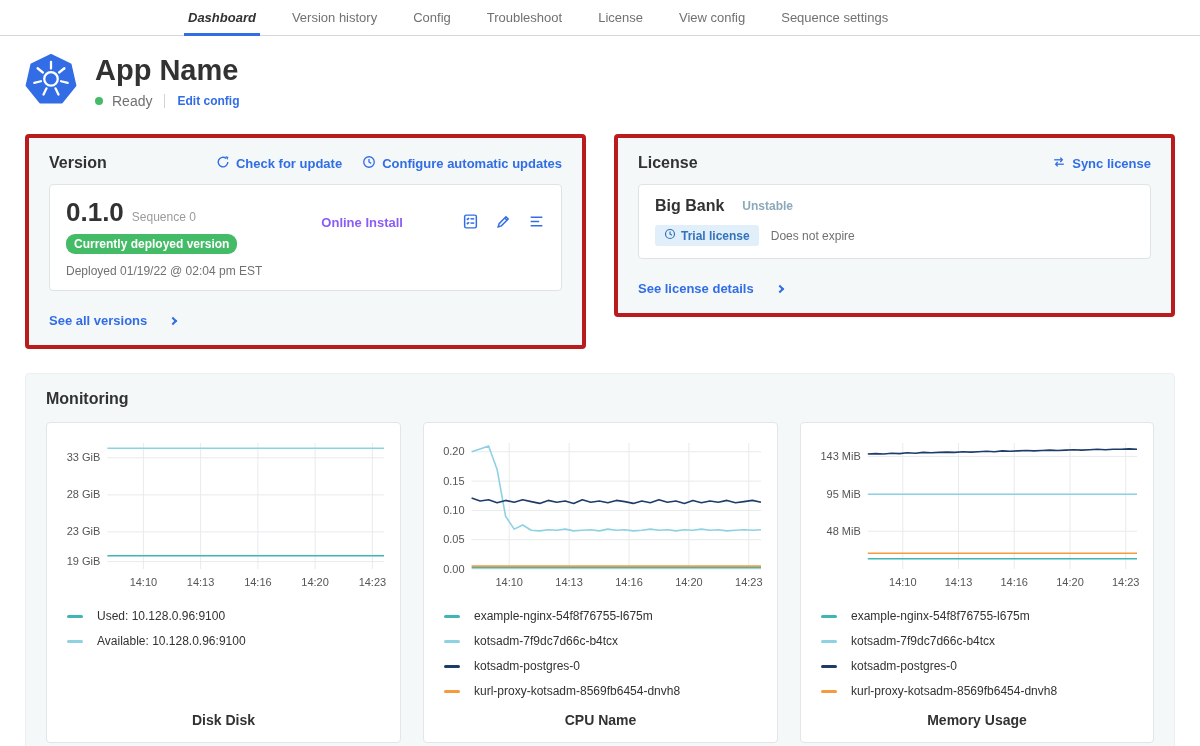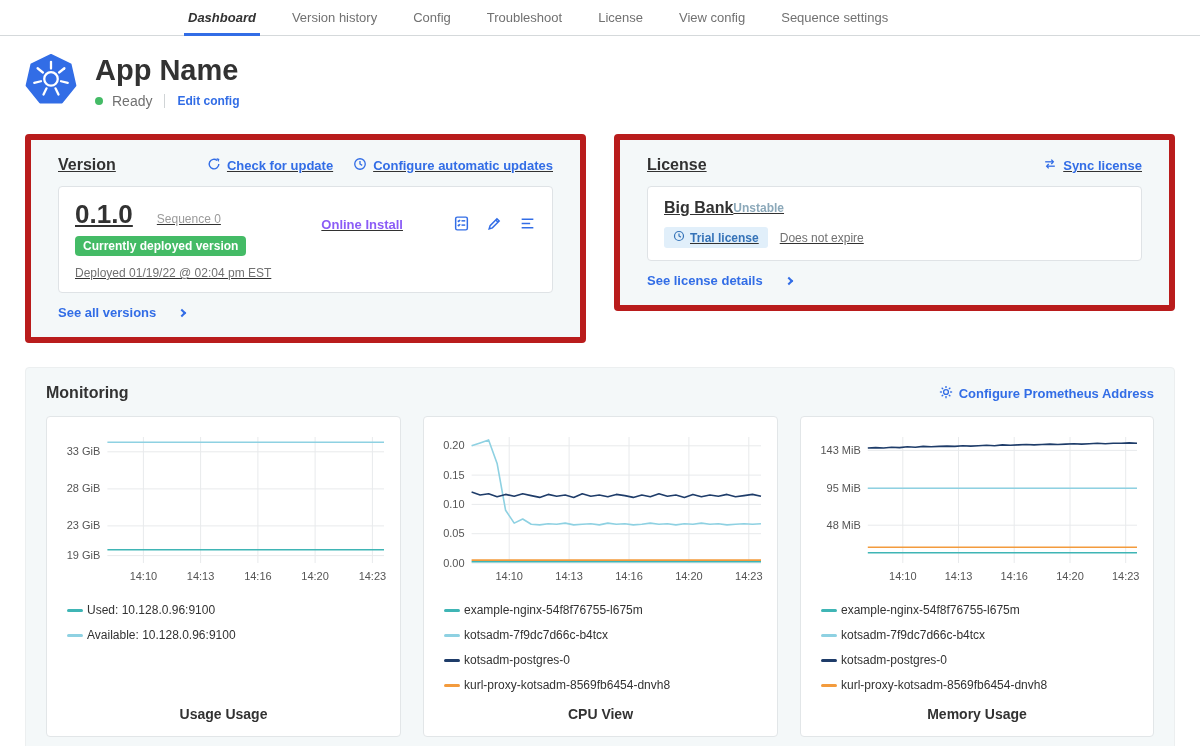--- a/index.html
+++ b/index.html
@@ -20,48 +20,48 @@
   .app-title { font-size:29px; font-weight:700; line-height:1.1; }
   .app-status-row { display:flex; align-items:center; gap:9px; margin-top:7px; font-size:14px; color:#717171; }
   .dot { width:8px; height:8px; border-radius:50%; background:#44bb66; }
   .vsep { height:14px; border-left:1px solid #d0d4d6; margin:0 3px; }
   .link { color:#326de6; font-weight:600; font-size:13px; cursor:pointer; display:inline-flex; align-items:center; gap:6px; }
   .link svg { flex:none; }
   .edit-config { font-size:12px; }
   .chev { width:6px; height:6px; border-right:2px solid #326de6; border-top:2px solid #326de6; transform:rotate(45deg); display:inline-block; margin-left:2px; }
   
   .cards-row { display:flex; gap:28px; margin-top:24px; align-items:flex-start; }
-  .card { background:#f4f8f9; border:6px solid #b91c1c; border-radius:4px; padding:16px 27px; flex:1;text-decoration:underline; }
+  .card { background:#f4f8f9; border:4px solid #b91c1c; border-radius:4px; padding:16px 20px; flex:1; }
   .card-header { display:flex; justify-content:space-between; align-items:center; }
   .card-title { font-size:16px; font-weight:700; }
   .card-actions { display:flex; gap:20px; }
   .white-box { background:#fff; border:1px solid #dfe3e6; border-radius:4px; margin-top:12px; padding:12px 16px; }
   .version-box { display:flex; justify-content:space-between; align-items:flex-start; }
-  .v-number-row { display:flex; align-items:baseline; gap:24px; }
+  .v-number-row { display:flex; align-items:baseline; gap:8px; }
   .v-number { font-size:26px; font-weight:700; }
   .v-seq { font-size:12px; color:#9b9b9b; }
-  .v-badge { display:inline-block; background:#44bb66; color:#fff; font-size:12px; font-weight:600; padding:3px 8px; border-radius:4px; margin-top:6px; }
+  .v-badge { display:inline-block; background:#44bb66; color:#fff; font-size:12px; font-weight:600; padding:3px 8px; border-radius:9px; margin-top:6px; }
   .v-deployed { font-size:12px; color:#717171; margin-top:10px; }
   .v-middle { font-size:13px; color:#8b5cf6; font-weight:600; margin-top:18px; }
   .v-icons { display:flex; gap:16px; margin-top:16px; color:#326de6; }
   .v-icons .icon-btn { cursor:pointer; display:inline-flex; }
-  .see-link { margin-top:12px; display:inline-flex; align-items:center; gap:21px;text-align:center; }
-  .lic-row1 { display:flex; align-items:center; gap:0; }
+  .see-link { margin-top:22px; display:inline-flex; align-items:center; gap:21px;text-align:center; }
+  .lic-row1 { display:flex; align-items:center; gap:18px; }
   .lic-name { font-size:16px; font-weight:700; }
   .lic-channel { font-size:12px; color:#8ca9ba; font-weight:600; }
   .lic-row2 { display:flex; align-items:center; gap:12px; margin-top:10px; }
   .trial-chip { display:inline-flex; align-items:center; gap:5px; background:#e1effa; color:#3573b8; font-size:12px; font-weight:600; padding:3px 9px; border-radius:3px; }
   .lic-expiry { font-size:12px; color:#717171; }
   
   .monitoring { margin-top:24px; background:#f4f8f9; border:1px solid #eceff0; border-radius:4px; padding:16px 20px 20px; }
   .charts-row { display:flex; gap:22px; margin-top:14px; }
   .chart-panel { flex:1; background:#fff; border:1px solid #e2e6e8; border-radius:4px; padding:12px 10px 14px; display:flex; flex-direction:column; }
   .chart-plot { width:100%; }
   .chart-legend { margin:12px 0 0 10px; display:flex; flex-direction:column; gap:11px; }
-  .legend-item { display:flex; align-items:center; gap:4px; font-size:12px; color:#323232; }
+  .legend-item { display:flex; align-items:center; gap:14px; font-size:12px; color:#323232; }
   .legend-dash { width:16px; height:3px; border-radius:2px; flex:none; }
   .chart-title { margin-top:auto; padding-top:14px; text-align:center; font-size:14px; font-weight:700; }
 </style>
 </head>
 <body>
 
 <div class="topnav">
   <div class="tab active">
       <span>Dashboard</span>
     </div>
@@ -215,36 +215,20 @@
       <span class="link see-link">
         <span>See license details</span>
         <span class="chev"></span>
       </span>
     </div>
   </div>
 
   <div class="monitoring">
     <div class="card-header">
       <span class="card-title">Monitoring</span>
-      <span class="link">
-        <span>
-          <svg width="14" height="14" viewBox="0 0 16 16" fill="none" stroke="#326de6" stroke-width="1.5">
-            <circle cx="8" cy="8" r="2.8"></circle>
-            <line x1="12.6" y1="8" x2="15" y2="8"></line>
-              <line x1="11.25" y1="11.25" x2="12.95" y2="12.95"></line>
-            <line x1="8" y1="12.6" x2="8" y2="15"></line>
-              <line x1="4.75" y1="11.25" x2="3.05" y2="12.95"></line>
-            <line x1="3.4" y1="8" x2="1" y2="8"></line>
-              <line x1="4.75" y1="4.75" x2="3.05" y2="3.05"></line>
-            <line x1="8" y1="3.4" x2="8" y2="1"></line>
-              <line x1="11.25" y1="4.75" x2="12.95" y2="3.05"></line>
-          </svg>
-        </span>
-        <span>Configure Prometheus Address</span>
-      </span>
     </div>
 
     <div class="charts-row">
       <div class="chart-panel">
         <div class="chart-plot"><svg width="333" height="158" viewBox="0 0 333 158">
               <line x1="50.400000000000006" y1="126.6" x2="327" y2="126.6" stroke="#e8eaec" stroke-width="1"></line>
               <text x="43.400000000000006" y="130.1" text-anchor="end" font-size="11" fill="#555">19 GiB</text>
               <line x1="50.400000000000006" y1="96.9" x2="327" y2="96.9" stroke="#e8eaec" stroke-width="1"></line>
               <text x="43.400000000000006" y="100.4" text-anchor="end" font-size="11" fill="#555">23 GiB</text>
               <line x1="50.400000000000006" y1="59.9" x2="327" y2="59.9" stroke="#e8eaec" stroke-width="1"></line>
@@ -267,21 +251,21 @@
         <div class="chart-legend">
             <div class="legend-item">
               <span class="legend-dash" style="background: rgb(63, 181, 181);"></span>
               <span>Used: 10.128.0.96:9100</span>
             </div>
             <div class="legend-item">
               <span class="legend-dash" style="background: rgb(142, 209, 226);"></span>
               <span>Available: 10.128.0.96:9100</span>
             </div>
           </div>
-        <div class="chart-title">Usage Usage</div>
+        <div class="chart-title">Disk Disk</div>
       </div>
       <div class="chart-panel">
         <div class="chart-plot"><svg width="333" height="158" viewBox="0 0 333 158">
               <line x1="37.6" y1="134.0" x2="327" y2="134.0" stroke="#e8eaec" stroke-width="1"></line>
               <text x="30.6" y="137.5" text-anchor="end" font-size="11" fill="#555">0.00</text>
               <line x1="37.6" y1="104.7" x2="327" y2="104.7" stroke="#e8eaec" stroke-width="1"></line>
               <text x="30.6" y="108.2" text-anchor="end" font-size="11" fill="#555">0.05</text>
               <line x1="37.6" y1="75.4" x2="327" y2="75.4" stroke="#e8eaec" stroke-width="1"></line>
               <text x="30.6" y="78.9" text-anchor="end" font-size="11" fill="#555">0.10</text>
               <line x1="37.6" y1="46.1" x2="327" y2="46.1" stroke="#e8eaec" stroke-width="1"></line>
@@ -314,21 +298,21 @@
             </div>
             <div class="legend-item">
               <span class="legend-dash" style="background: rgb(30, 60, 105);"></span>
               <span>kotsadm-postgres-0</span>
             </div>
             <div class="legend-item">
               <span class="legend-dash" style="background: rgb(243, 155, 61);"></span>
               <span>kurl-proxy-kotsadm-8569fb6454-dnvh8</span>
             </div>
           </div>
-        <div class="chart-title">CPU View</div>
+        <div class="chart-title">CPU Name</div>
       </div>
       <div class="chart-panel">
         <div class="chart-plot"><svg width="332" height="158" viewBox="0 0 332 158">
               <line x1="56.800000000000004" y1="96.2" x2="326" y2="96.2" stroke="#e8eaec" stroke-width="1"></line>
               <text x="49.800000000000004" y="99.7" text-anchor="end" font-size="11" fill="#555">48 MiB</text>
               <line x1="56.800000000000004" y1="59.2" x2="326" y2="59.2" stroke="#e8eaec" stroke-width="1"></line>
               <text x="49.800000000000004" y="62.7" text-anchor="end" font-size="11" fill="#555">95 MiB</text>
               <line x1="56.800000000000004" y1="21.4" x2="326" y2="21.4" stroke="#e8eaec" stroke-width="1"></line>
               <text x="49.800000000000004" y="24.9" text-anchor="end" font-size="11" fill="#555">143 MiB</text>
               <line x1="91.8" y1="8" x2="91.8" y2="134" stroke="#e8eaec" stroke-width="1"></line>

